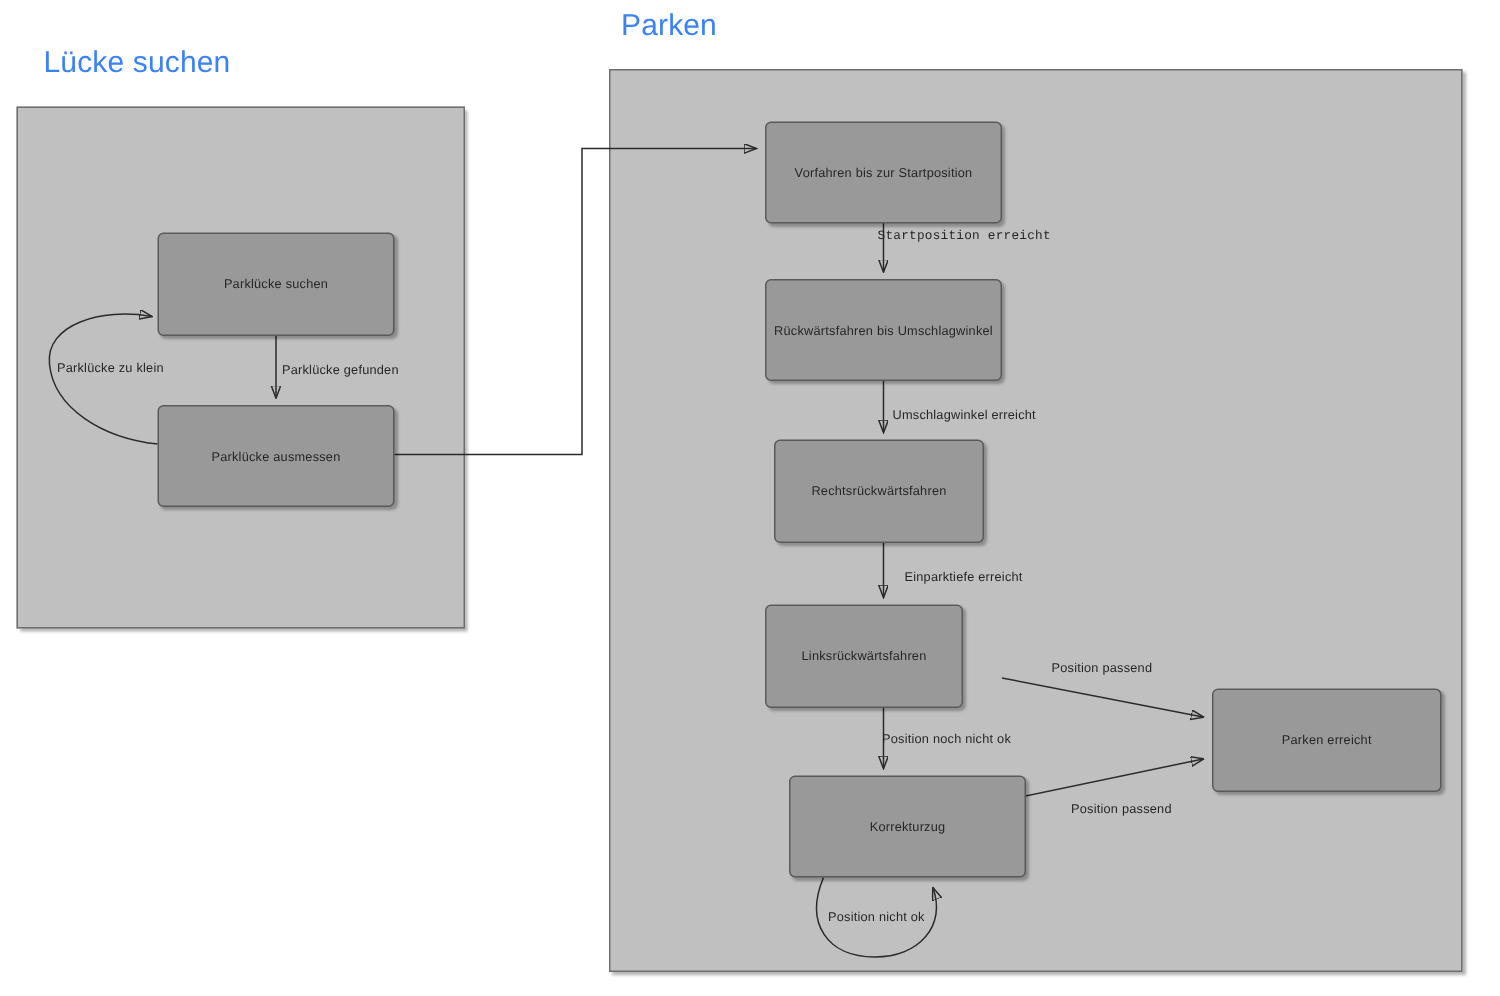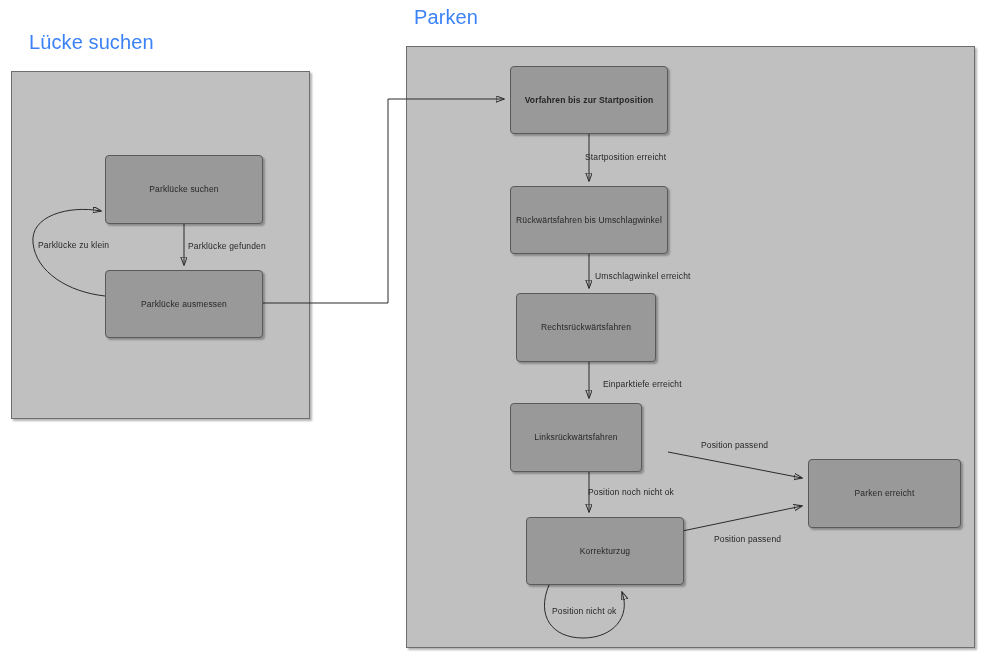--- a/index.html
+++ b/index.html
@@ -119,21 +119,21 @@
   </svg>
 
   <div class="state-box" style="left:105px; top:155px; width:158px; height:69px;">
     <span class="state-label">Parklücke suchen</span>
   </div>
 
   <div class="state-box" style="left:105px; top:270px; width:158px; height:68px;">
     <span class="state-label">Parklücke ausmessen</span>
   </div>
 
-  <div class="state-box" style="left:510px; top:66px; width:158px; height:68px;font-weight:bold;">
+  <div class="state-box" style="left:510px; top:81px; width:158px; height:68px;">
     <span class="state-label">Vorfahren bis zur Startposition</span>
   </div>
 
   <div class="state-box" style="left:510px; top:186px; width:158px; height:68px;">
     <span class="state-label">Rückwärtsfahren bis Umschlagwinkel</span>
   </div>
 
   <div class="state-box" style="left:516px; top:293px; width:140px; height:69px;">
     <span class="state-label">Rechtsrückwärtsfahren</span>
   </div>
@@ -147,21 +147,21 @@
   </div>
 
   <div class="state-box" style="left:808px; top:459px; width:153px; height:69px;">
     <span class="state-label">Parken erreicht</span>
   </div>
 
   <div class="edge-label" style="left:38px; top:240px;">Parklücke zu klein</div>
 
   <div class="edge-label" style="left:188px; top:241px;">Parklücke gefunden</div>
 
-  <div class="edge-label" style="left:585px; top:152px;">Startposition erreicht</div>
+  <div class="edge-label" style="left:585px; top:152px;font-family:Liberation Mono, monospace;">Startposition erreicht</div>
 
   <div class="edge-label" style="left:595px; top:271px;">Umschlagwinkel erreicht</div>
 
   <div class="edge-label" style="left:603px; top:379px;">Einparktiefe erreicht</div>
 
   <div class="edge-label" style="left:588px; top:487px;">Position noch nicht ok</div>
 
   <div class="edge-label" style="left:701px; top:440px;">Position passend</div>
 
   <div class="edge-label" style="left:714px; top:534px;">Position passend</div>

